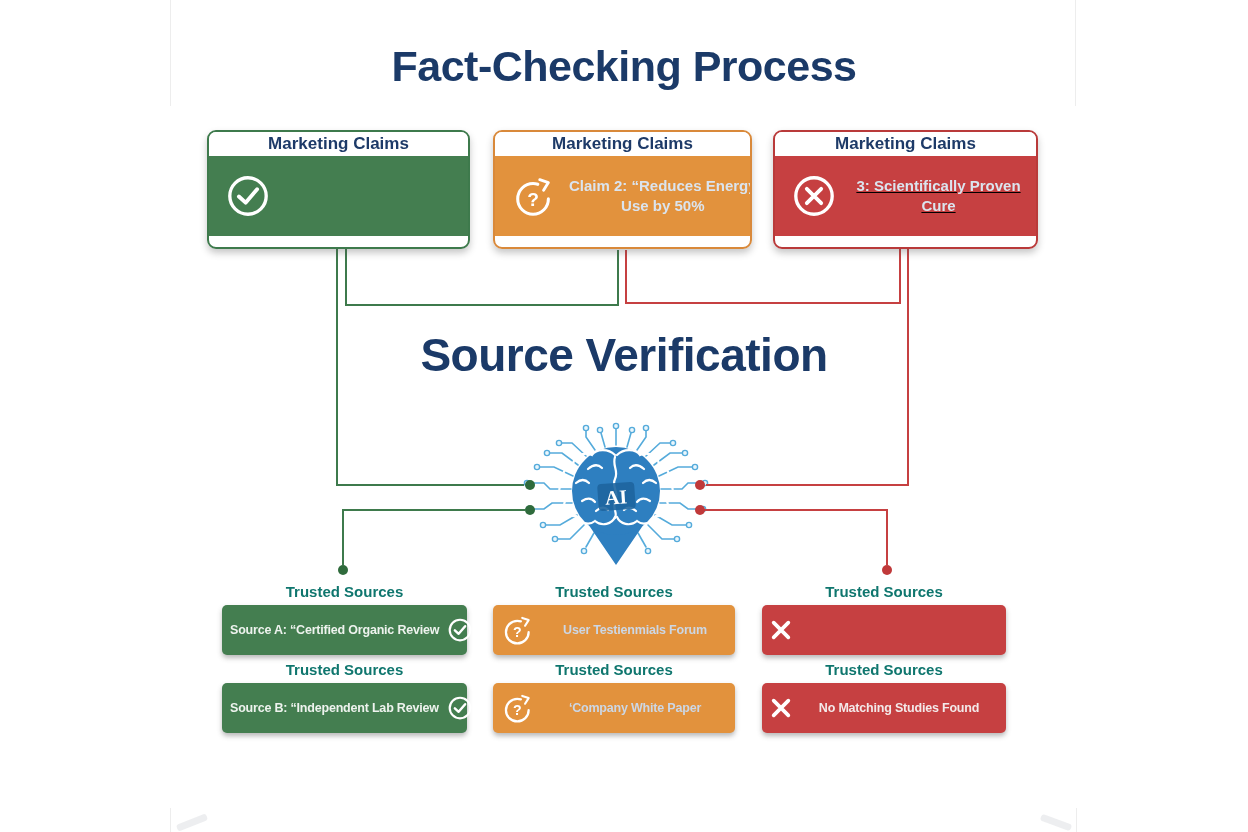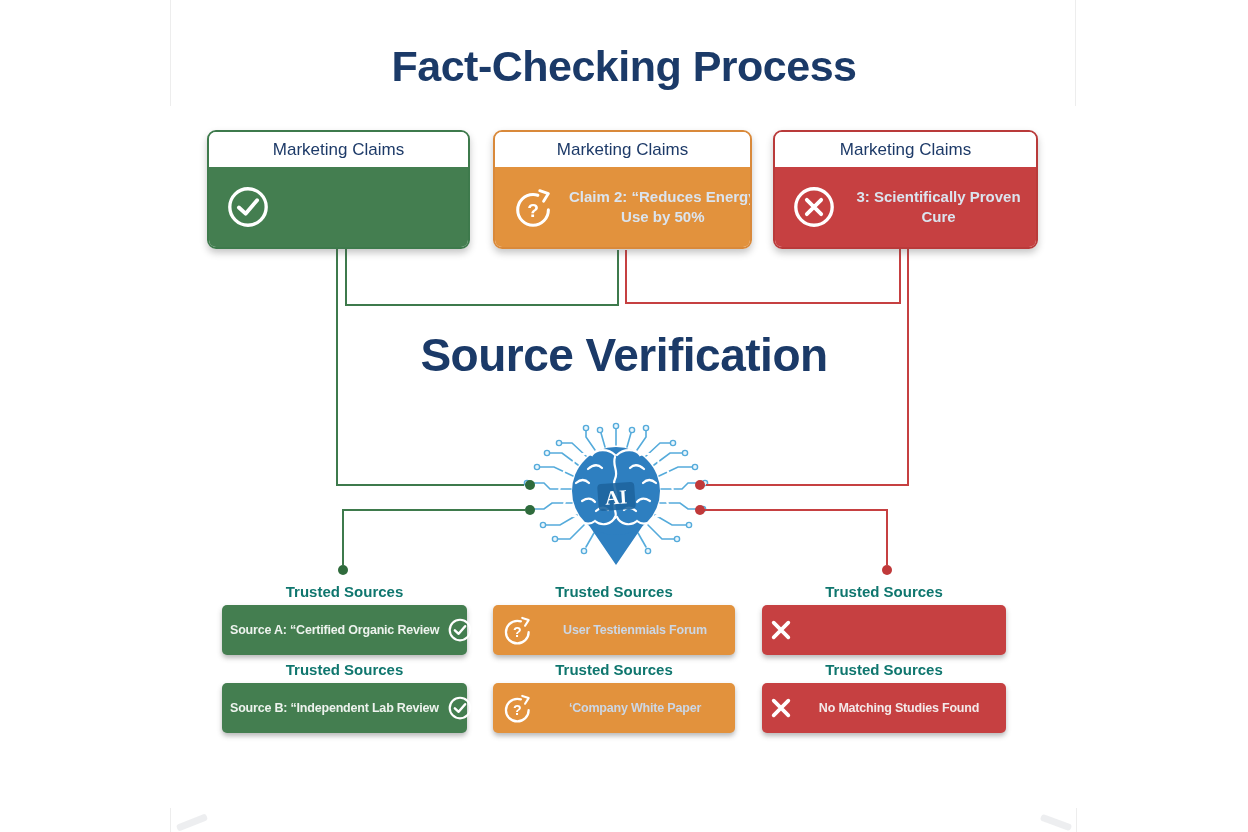--- a/index.html
+++ b/index.html
@@ -5,29 +5,29 @@
   html,body{margin:0;padding:0;background:#fff;}
   .stage{position:relative;width:1248px;height:832px;background:#ffffff;overflow:hidden;
          font-family:"Liberation Sans","DejaVu Sans",sans-serif;}
   .title{position:absolute;left:0;right:0;top:42px;text-align:center;margin:0;
          font-size:43px;font-weight:800;color:#1b3a68;letter-spacing:-0.5px;}
   .section-title{position:absolute;left:0;right:0;top:328px;text-align:center;margin:0;
          font-size:46px;font-weight:700;color:#1b3a68;letter-spacing:-0.5px;}
   
   .card{position:absolute;top:130px;height:119px;box-sizing:border-box;border-radius:9px;
         border:2px solid;overflow:hidden;z-index:3;box-shadow:0 4px 7px rgba(80,80,80,.32);}
-  .card .hd{height:35px;background:#fff;display:flex;align-items:center;justify-content:center;
-        font-weight:400;font-size:17px;color:#1d3a68;}
+  .card .hd{height:24px;background:#fff;display:flex;align-items:center;justify-content:center;
+        font-weight:700;font-size:17px;color:#1d3a68;}
   .card .bd{height:80px;display:flex;align-items:center;gap:12px;padding:0 8px 0 16px;}
   .card .txt{flex:1;text-align:center;font-weight:700;font-size:15px;line-height:1.35;color:#dbe4ee;}
   .card .txt span{display:block;white-space:nowrap;}
   .card .cicon{width:46px;height:46px;flex:0 0 46px;}
   .card.green{left:207px;width:263px;border-color:#3e7a4c;}  .card.green .bd{background:#447e50;}
   .card.orange{left:493px;width:259px;border-color:#d9893a;} .card.orange .bd{background:#e2923d;}
-  .card.red{left:773px;width:265px;border-color:#b93a3a;}    .card.red .bd{background:#c64041;}
+  .card.red{left:773px;width:265px;border-color:#b93a3a;}    .card.red .bd{background:#c64041;text-decoration:underline;}
   
   .ai-wrap{position:absolute;left:516px;top:421px;width:200px;height:148px;z-index:1;}
   
   .connectors{position:absolute;left:0;top:0;z-index:2;pointer-events:none;}
   
   .grp{position:absolute;z-index:3;}
   .grp .lbl{font-size:15px;font-weight:700;color:#0f766e;text-align:center;margin:0 0 4px 0;height:18px;}
   .src{height:50px;border-radius:5px;display:flex;align-items:center;gap:8px;
        box-shadow:0 3px 5px rgba(70,70,70,.38);padding:0 8px;box-sizing:border-box;
        font-weight:700;font-size:12.5px;letter-spacing:-0.2px;}

